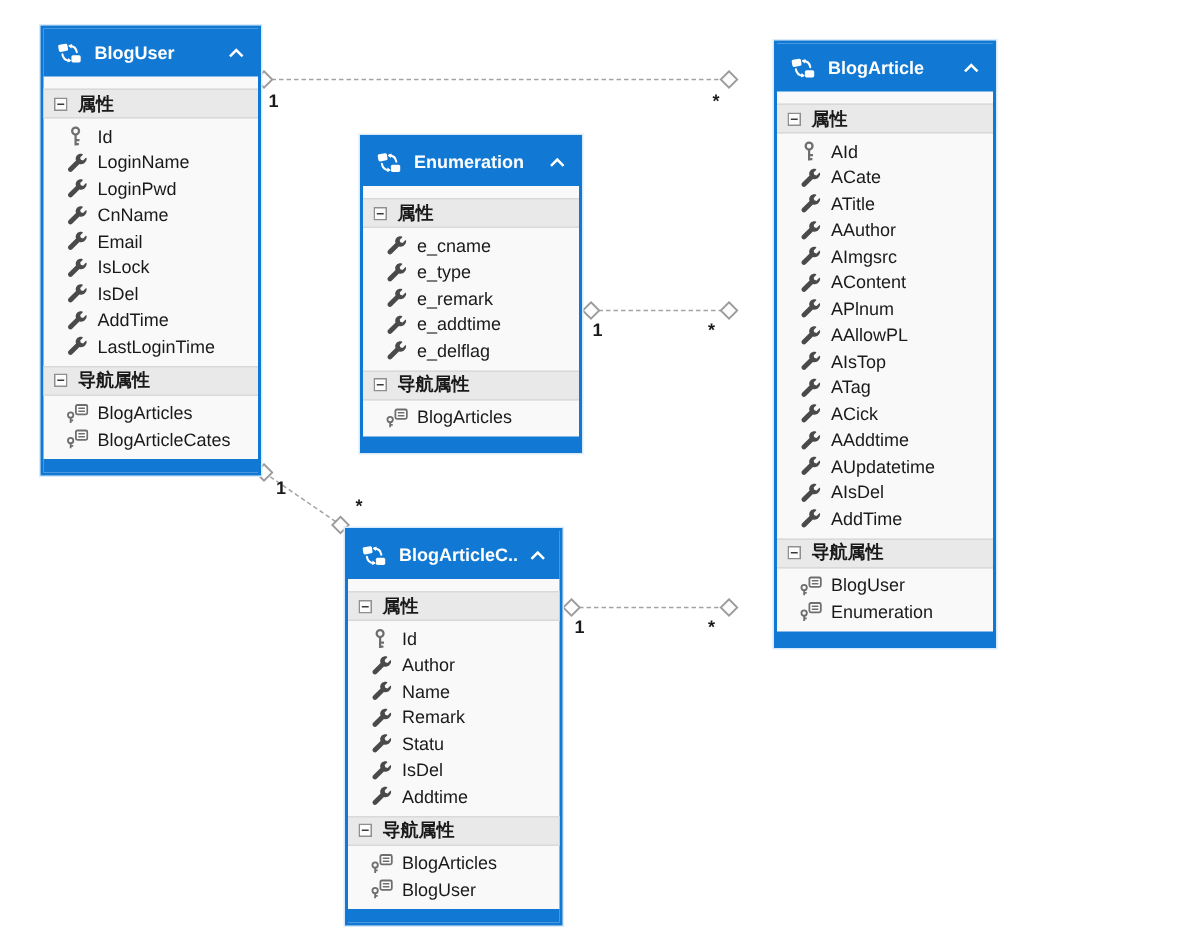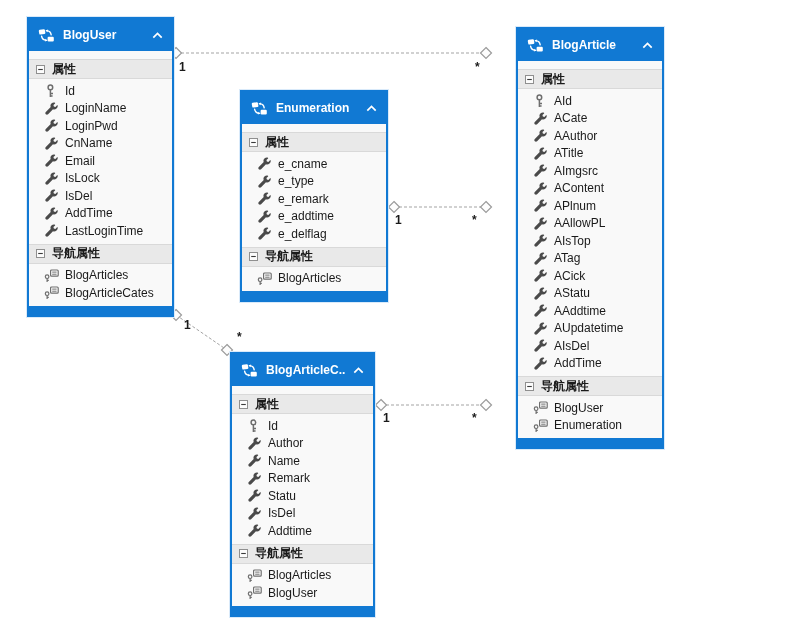--- a/index.html
+++ b/index.html
@@ -371,36 +371,36 @@
               </svg>
             </span>
             <span class="row-label">ACate</span>
           </div>
           <div class="row">
             <span class="ricon">
               <svg width="13" height="13" viewBox="0 0 16 16">
                 <path fill="#4a4a4a" d="M15.7 4.3c-.1-.4-.6-.5-.9-.2l-2 2-1.9-.5-.5-1.9 2-2c.3-.3.2-.8-.2-.9C10.7.4 9 .8 7.9 1.9 6.7 3.1 6.4 4.8 7 6.2L1 12.2c-.8.8-.8 2 0 2.8.8.8 2 .8 2.8 0l6-6c1.4.6 3.1.3 4.3-.9 1-1 1.8-2.5 1.6-3.8z"></path>
               </svg>
             </span>
+            <span class="row-label">ATitle</span>
+          </div>
+          <div class="row">
+            <span class="ricon">
+              <svg width="13" height="13" viewBox="0 0 16 16">
+                <path fill="#4a4a4a" d="M15.7 4.3c-.1-.4-.6-.5-.9-.2l-2 2-1.9-.5-.5-1.9 2-2c.3-.3.2-.8-.2-.9C10.7.4 9 .8 7.9 1.9 6.7 3.1 6.4 4.8 7 6.2L1 12.2c-.8.8-.8 2 0 2.8.8.8 2 .8 2.8 0l6-6c1.4.6 3.1.3 4.3-.9 1-1 1.8-2.5 1.6-3.8z"></path>
+              </svg>
+            </span>
             <span class="row-label">AAuthor</span>
           </div>
           <div class="row">
             <span class="ricon">
               <svg width="13" height="13" viewBox="0 0 16 16">
                 <path fill="#4a4a4a" d="M15.7 4.3c-.1-.4-.6-.5-.9-.2l-2 2-1.9-.5-.5-1.9 2-2c.3-.3.2-.8-.2-.9C10.7.4 9 .8 7.9 1.9 6.7 3.1 6.4 4.8 7 6.2L1 12.2c-.8.8-.8 2 0 2.8.8.8 2 .8 2.8 0l6-6c1.4.6 3.1.3 4.3-.9 1-1 1.8-2.5 1.6-3.8z"></path>
               </svg>
             </span>
-            <span class="row-label">ATitle</span>
-          </div>
-          <div class="row">
-            <span class="ricon">
-              <svg width="13" height="13" viewBox="0 0 16 16">
-                <path fill="#4a4a4a" d="M15.7 4.3c-.1-.4-.6-.5-.9-.2l-2 2-1.9-.5-.5-1.9 2-2c.3-.3.2-.8-.2-.9C10.7.4 9 .8 7.9 1.9 6.7 3.1 6.4 4.8 7 6.2L1 12.2c-.8.8-.8 2 0 2.8.8.8 2 .8 2.8 0l6-6c1.4.6 3.1.3 4.3-.9 1-1 1.8-2.5 1.6-3.8z"></path>
-              </svg>
-            </span>
             <span class="row-label">AImgsrc</span>
           </div>
           <div class="row">
             <span class="ricon">
               <svg width="13" height="13" viewBox="0 0 16 16">
                 <path fill="#4a4a4a" d="M15.7 4.3c-.1-.4-.6-.5-.9-.2l-2 2-1.9-.5-.5-1.9 2-2c.3-.3.2-.8-.2-.9C10.7.4 9 .8 7.9 1.9 6.7 3.1 6.4 4.8 7 6.2L1 12.2c-.8.8-.8 2 0 2.8.8.8 2 .8 2.8 0l6-6c1.4.6 3.1.3 4.3-.9 1-1 1.8-2.5 1.6-3.8z"></path>
               </svg>
             </span>
             <span class="row-label">AContent</span>
           </div>
@@ -436,28 +436,20 @@
             </span>
             <span class="row-label">ATag</span>
           </div>
           <div class="row">
             <span class="ricon">
               <svg width="13" height="13" viewBox="0 0 16 16">
                 <path fill="#4a4a4a" d="M15.7 4.3c-.1-.4-.6-.5-.9-.2l-2 2-1.9-.5-.5-1.9 2-2c.3-.3.2-.8-.2-.9C10.7.4 9 .8 7.9 1.9 6.7 3.1 6.4 4.8 7 6.2L1 12.2c-.8.8-.8 2 0 2.8.8.8 2 .8 2.8 0l6-6c1.4.6 3.1.3 4.3-.9 1-1 1.8-2.5 1.6-3.8z"></path>
               </svg>
             </span>
             <span class="row-label">ACick</span>
-          </div>
-          <div class="row">
-            <span class="ricon">
-              <svg width="13" height="13" viewBox="0 0 16 16">
-                <path fill="#4a4a4a" d="M15.7 4.3c-.1-.4-.6-.5-.9-.2l-2 2-1.9-.5-.5-1.9 2-2c.3-.3.2-.8-.2-.9C10.7.4 9 .8 7.9 1.9 6.7 3.1 6.4 4.8 7 6.2L1 12.2c-.8.8-.8 2 0 2.8.8.8 2 .8 2.8 0l6-6c1.4.6 3.1.3 4.3-.9 1-1 1.8-2.5 1.6-3.8z"></path>
-              </svg>
-            </span>
-            <span class="row-label">AStatu</span>
           </div>
           <div class="row">
             <span class="ricon">
               <svg width="13" height="13" viewBox="0 0 16 16">
                 <path fill="#4a4a4a" d="M15.7 4.3c-.1-.4-.6-.5-.9-.2l-2 2-1.9-.5-.5-1.9 2-2c.3-.3.2-.8-.2-.9C10.7.4 9 .8 7.9 1.9 6.7 3.1 6.4 4.8 7 6.2L1 12.2c-.8.8-.8 2 0 2.8.8.8 2 .8 2.8 0l6-6c1.4.6 3.1.3 4.3-.9 1-1 1.8-2.5 1.6-3.8z"></path>
               </svg>
             </span>
             <span class="row-label">AAddtime</span>
           </div>
           <div class="row">

